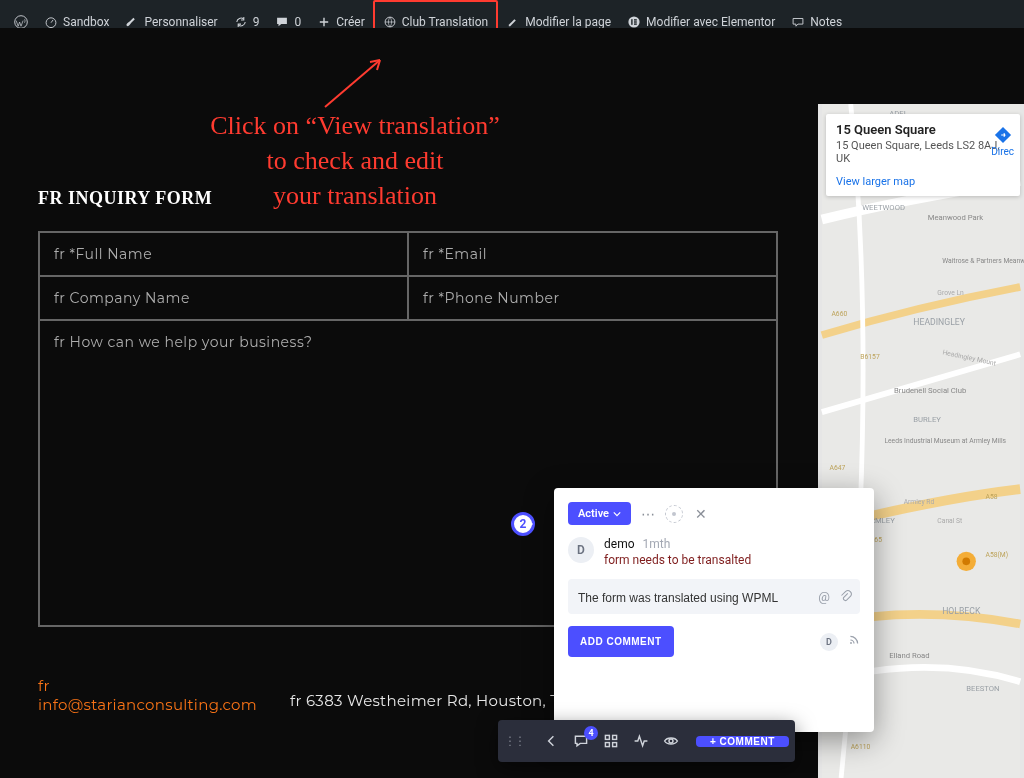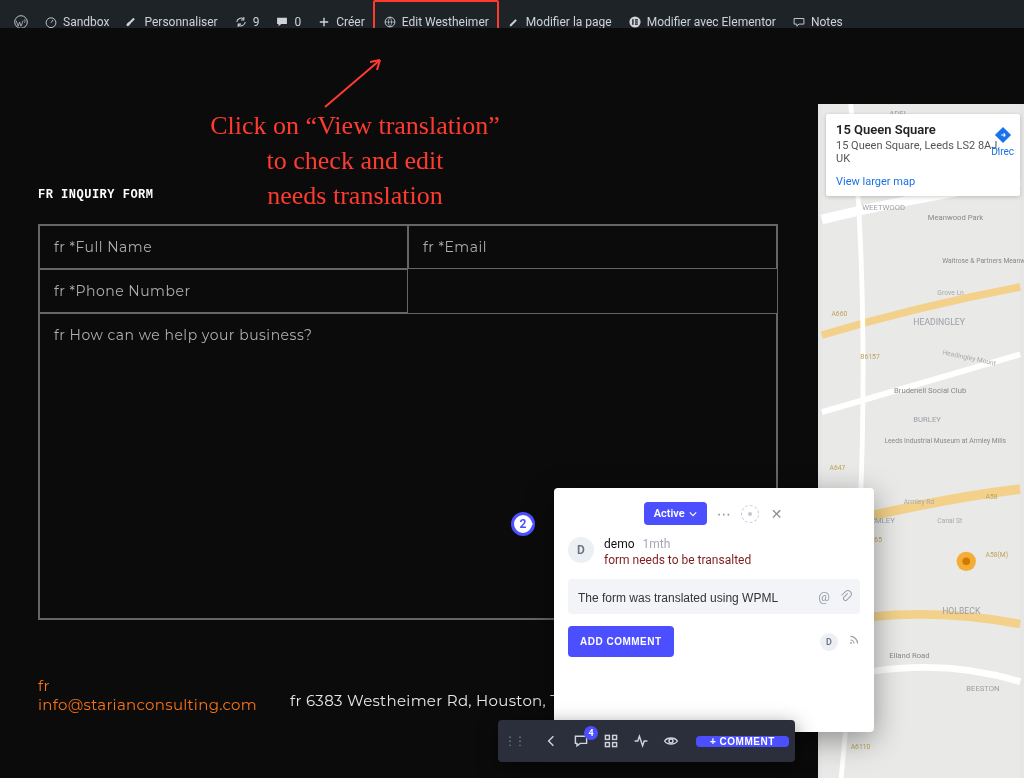--- a/index.html
+++ b/index.html
@@ -13,21 +13,21 @@
   .adminbar .item.highlight { border:2px solid #ff3b30; border-radius:2px; background:#1d2327; }
 
   
   .annotation { position:absolute; left:200px; top:80px; color:#ff3b30; font-family: Georgia, 'Times New Roman', serif; font-size:26px; text-align:center; line-height:1.35; width:310px; }
   .arrow { position:absolute; left:320px; top:24px; width:70px; height:60px; pointer-events:none; }
 
   
   .page { position:absolute; left:0; top:28px; right:0; bottom:0; background:#0b0b0b; }
 
   .form-wrap { position:absolute; left:38px; top:160px; width:740px; }
-  .form-title { font-family: Liberation Mono, monospace; font-size:12px; font-weight:700; letter-spacing:0.5px; color:#fff; margin-bottom:22px; }
+  .form-title { font-family: Liberation Serif, serif; font-size:18px; font-weight:700; letter-spacing:0.5px; color:#fff; margin-bottom:22px; }
 
   .grid { display:grid; grid-template-columns:1fr 1fr; gap:0; border:1px solid #666; }
   .field { border:1px solid #666; background:#0b0b0b; }
   .field input, .field textarea {
     width:100%; border:none; background:transparent; color:#fde047;
     font-family: Montserrat, sans-serif; font-size:14px; letter-spacing:0.5px;
     padding:12px 14px; outline:none;
   }
   .field input::placeholder, .field textarea::placeholder { color:#bfbfbf; opacity:0.9; }
   .msg { grid-column:1 / span 2; }
@@ -44,21 +44,21 @@
   .map-card .larger { color:#1a73e8; font-size:11px; cursor:pointer; }
   .map-card .dir { position:absolute; right:6px; top:12px; font-size:10px; color:#1a73e8; text-align:center; }
   .map-svg { width:100%; height:100%; }
 
   
   .bubble-marker { position:absolute; left:511px; top:484px; width:24px; height:24px; border-radius:50%; background:#fff; border:3px solid #4c4fff; display:flex; align-items:center; justify-content:center; font-size:12px; font-weight:700; color:#4c4fff; z-index:30; }
   .bubble-marker::after { content:""; position:absolute; right:-6px; top:50%; transform:translateY(-50%); border:5px solid transparent; border-left-color:#fff; }
 
   
   .comment-panel { position:absolute; left:554px; top:460px; width:320px; height:244px; background:#fff; color:#111; border-radius:4px; box-shadow:0 8px 30px rgba(0,0,0,0.4); z-index:25; padding:14px 14px 12px 14px; }
-  .cp-top { display:flex; align-items:center; justify-content:center; gap:10px; margin-bottom:12px; }
+  .cp-top { display:flex; align-items:center; justify-content:flex-start; gap:10px; margin-bottom:12px; }
   .cp-status { background:#4c4fff; color:#fff; font-size:11px; font-weight:600; padding:5px 10px; border-radius:4px; display:flex; align-items:center; gap:4px; cursor:pointer; }
   .cp-top .dots { color:#8a8f98; font-size:14px; cursor:pointer; }
   .cp-top .target-ico { width:18px; height:18px; border:1px dashed #c2c6cf; border-radius:50%; position:relative; cursor:pointer; }
   .cp-top .target-ico::after { content:""; position:absolute; left:50%; top:50%; width:4px; height:4px; background:#c2c6cf; border-radius:50%; transform:translate(-50%,-50%); }
   .cp-top .close-x { color:#8a8f98; font-size:14px; cursor:pointer; padding:0 2px; }
 
   .cp-thread { display:flex; gap:10px; margin-bottom:12px; }
   .avatar { width:26px; height:26px; border-radius:50%; background:#eceff4; color:#6b7280; font-size:12px; font-weight:600; display:flex; align-items:center; justify-content:center; }
   .cp-thread .meta { font-size:12px; }
   .cp-thread .who { font-weight:400; color:#111; }
@@ -124,21 +124,21 @@
     <svg viewBox="0 0 20 20">
         <path d="M10 4v12M4 10h12" stroke="#cfd3d8" stroke-width="2"></path>
       </svg>
     <span>Créer</span>
   </div>
   <div class="item highlight">
     <svg viewBox="0 0 20 20">
         <circle cx="10" cy="10" r="7" fill="none" stroke="#cfd3d8" stroke-width="1.3"></circle>
         <path d="M3 10h14M10 3c3 4 3 10 0 14M10 3c-3 4-3 10 0 14" fill="none" stroke="#cfd3d8" stroke-width="1"></path>
       </svg>
-    <span>Edit Westheimer</span>
+    <span>Club Translation</span>
   </div>
   <div class="item">
     <svg viewBox="0 0 20 20">
         <path d="M4 14l8-8 2 2-8 8H4v-2z" fill="#cfd3d8"></path>
       </svg>
     <span>Modifier la page</span>
   </div>
   <div class="item">
     <svg viewBox="0 0 20 20">
         <circle cx="10" cy="10" r="8" fill="#cfd3d8"></circle>
@@ -159,31 +159,34 @@
 
 <div class="page">
 
   <svg class="arrow" viewBox="0 0 70 60">
     <path d="M5 55 L60 8" stroke="#ff3b30" stroke-width="2" fill="none"></path>
     <path d="M60 8 L50 10 M60 8 L57 18" stroke="#ff3b30" stroke-width="2" fill="none"></path>
   </svg>
   <div class="annotation">
     <div>Click on “View translation”</div>
     <div>to check and edit</div>
-    <div>needs translation</div>
+    <div>your translation</div>
   </div>
 
   <div class="form-wrap">
     <div class="form-title">FR INQUIRY FORM</div>
     <div class="grid">
       <div class="field">
         <input type="text" placeholder="fr *Full Name" style="">
       </div>
       <div class="field">
         <input type="text" placeholder="fr *Email" style="">
+      </div>
+      <div class="field">
+        <input type="text" placeholder="fr Company Name" style="">
       </div>
       <div class="field">
         <input type="text" placeholder="fr *Phone Number" style="">
       </div>
       <div class="field msg">
         <textarea placeholder="fr How can we help your business?" style=""></textarea>
       </div>
     </div>
   </div>
 

